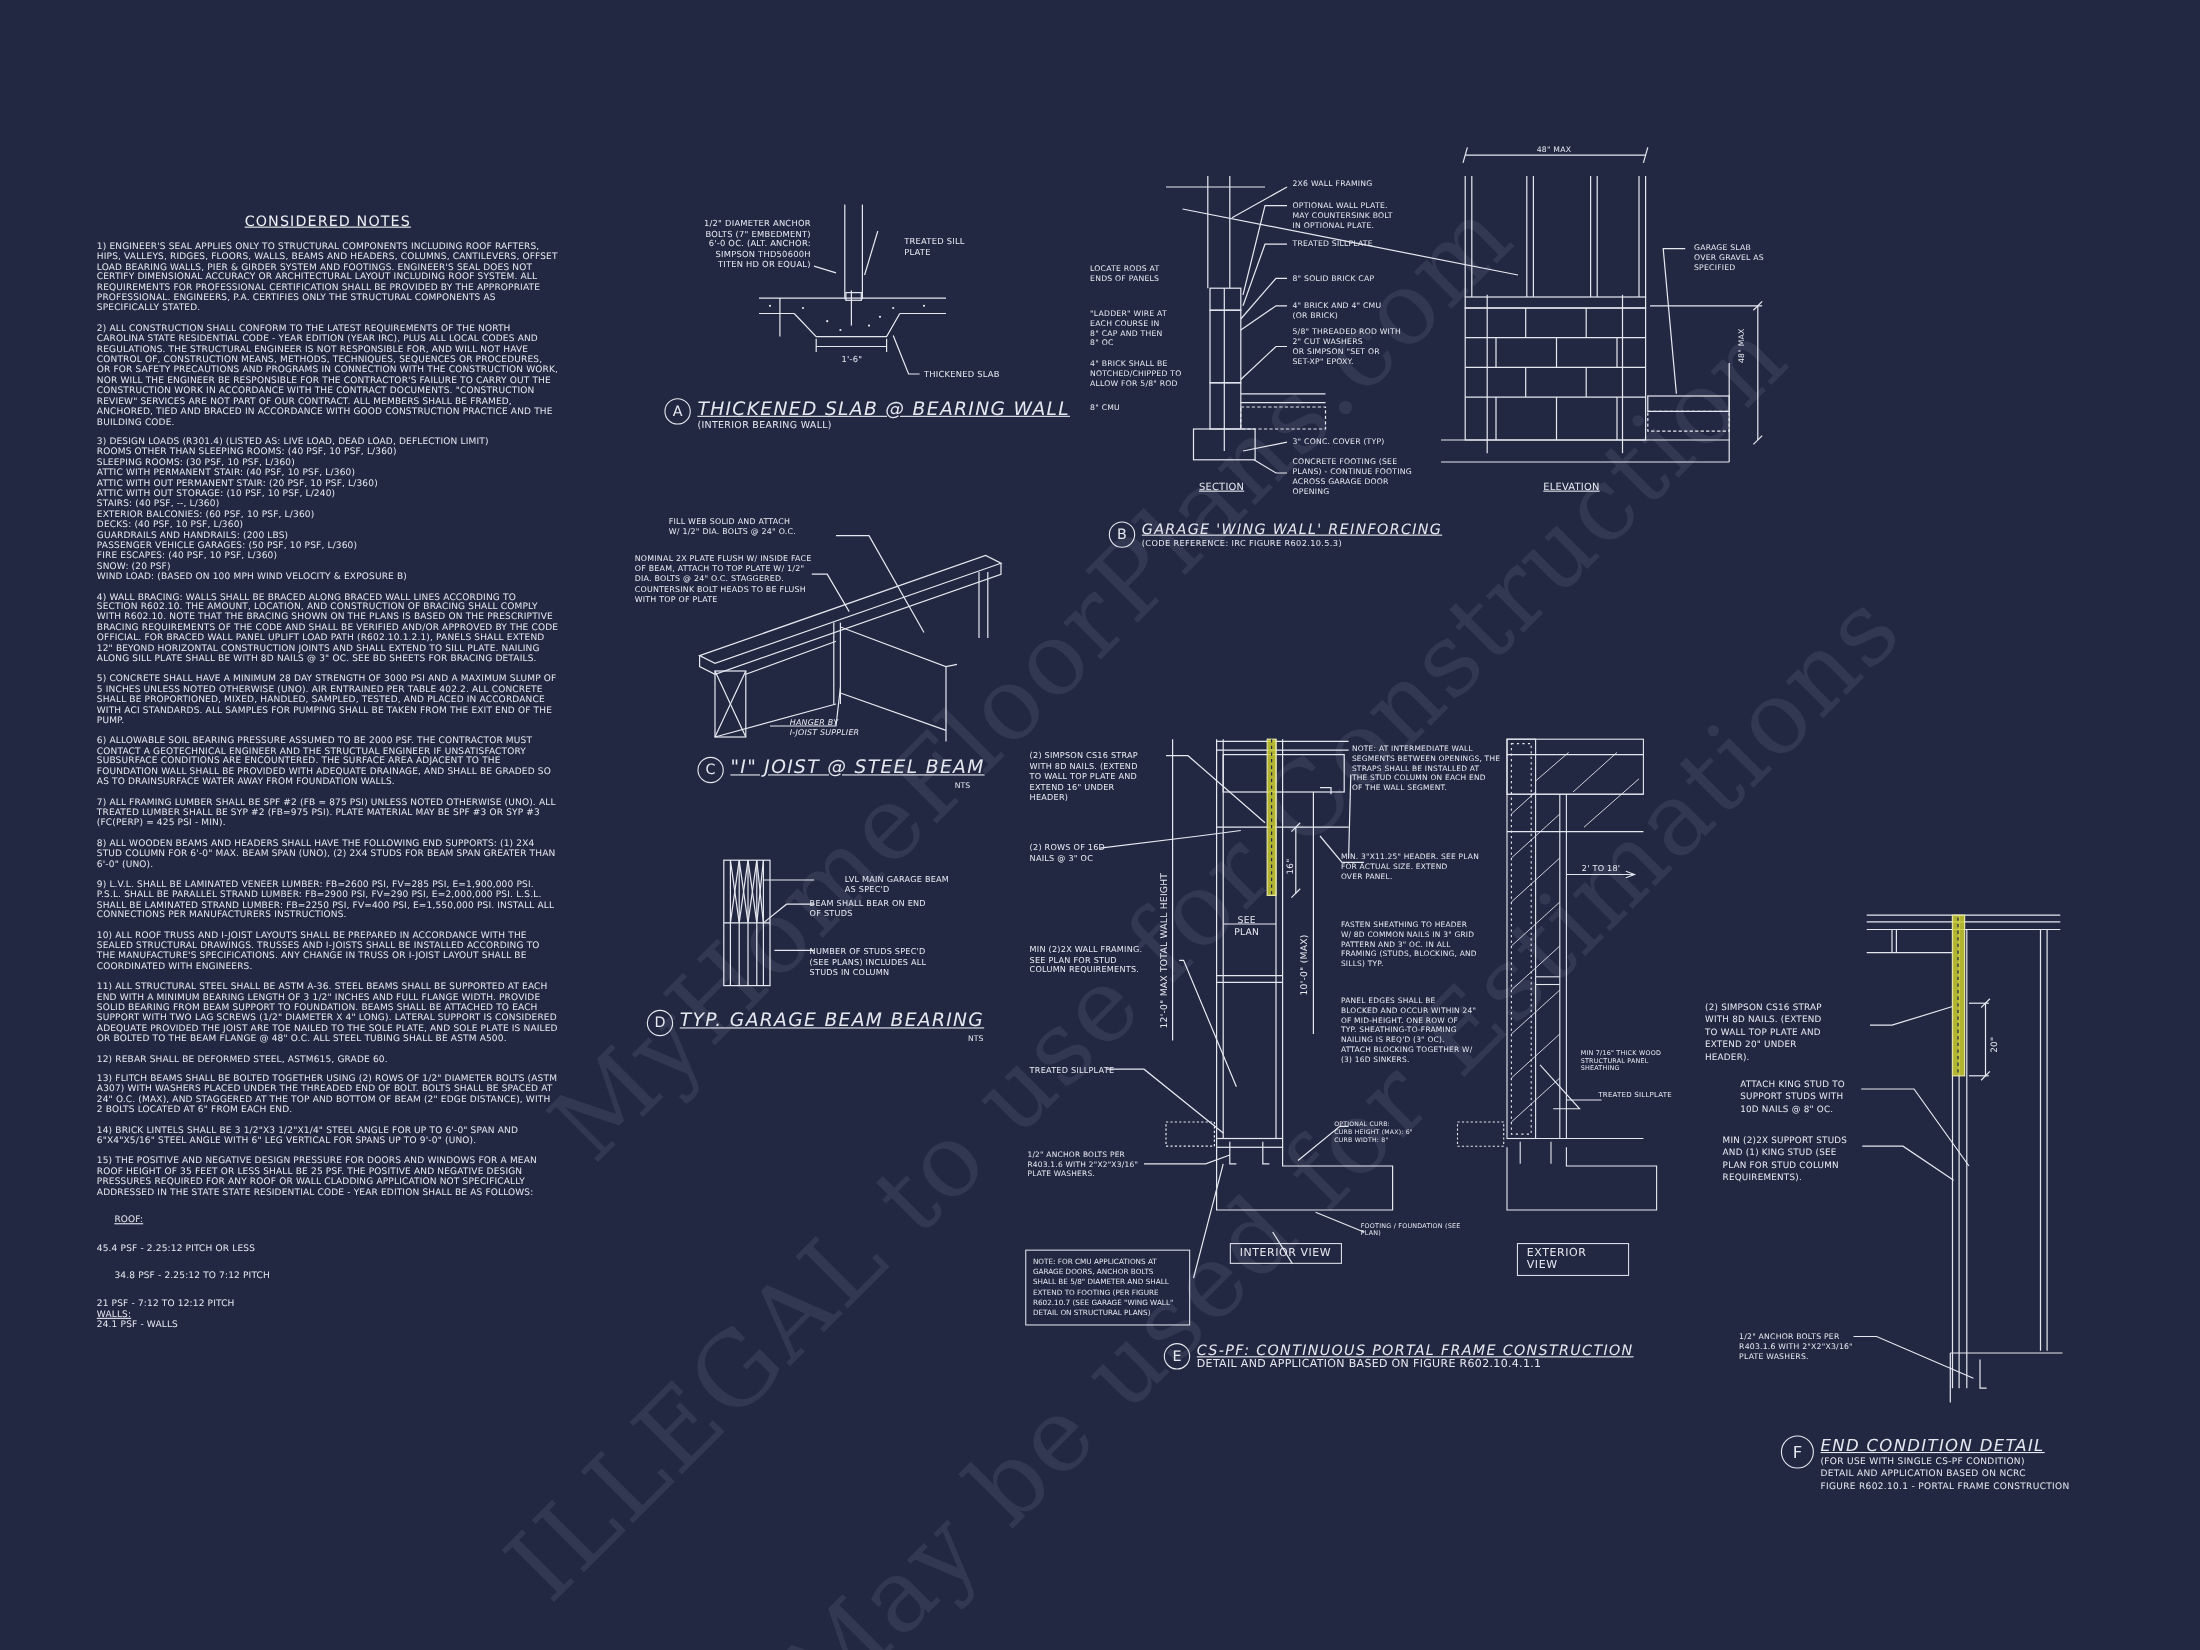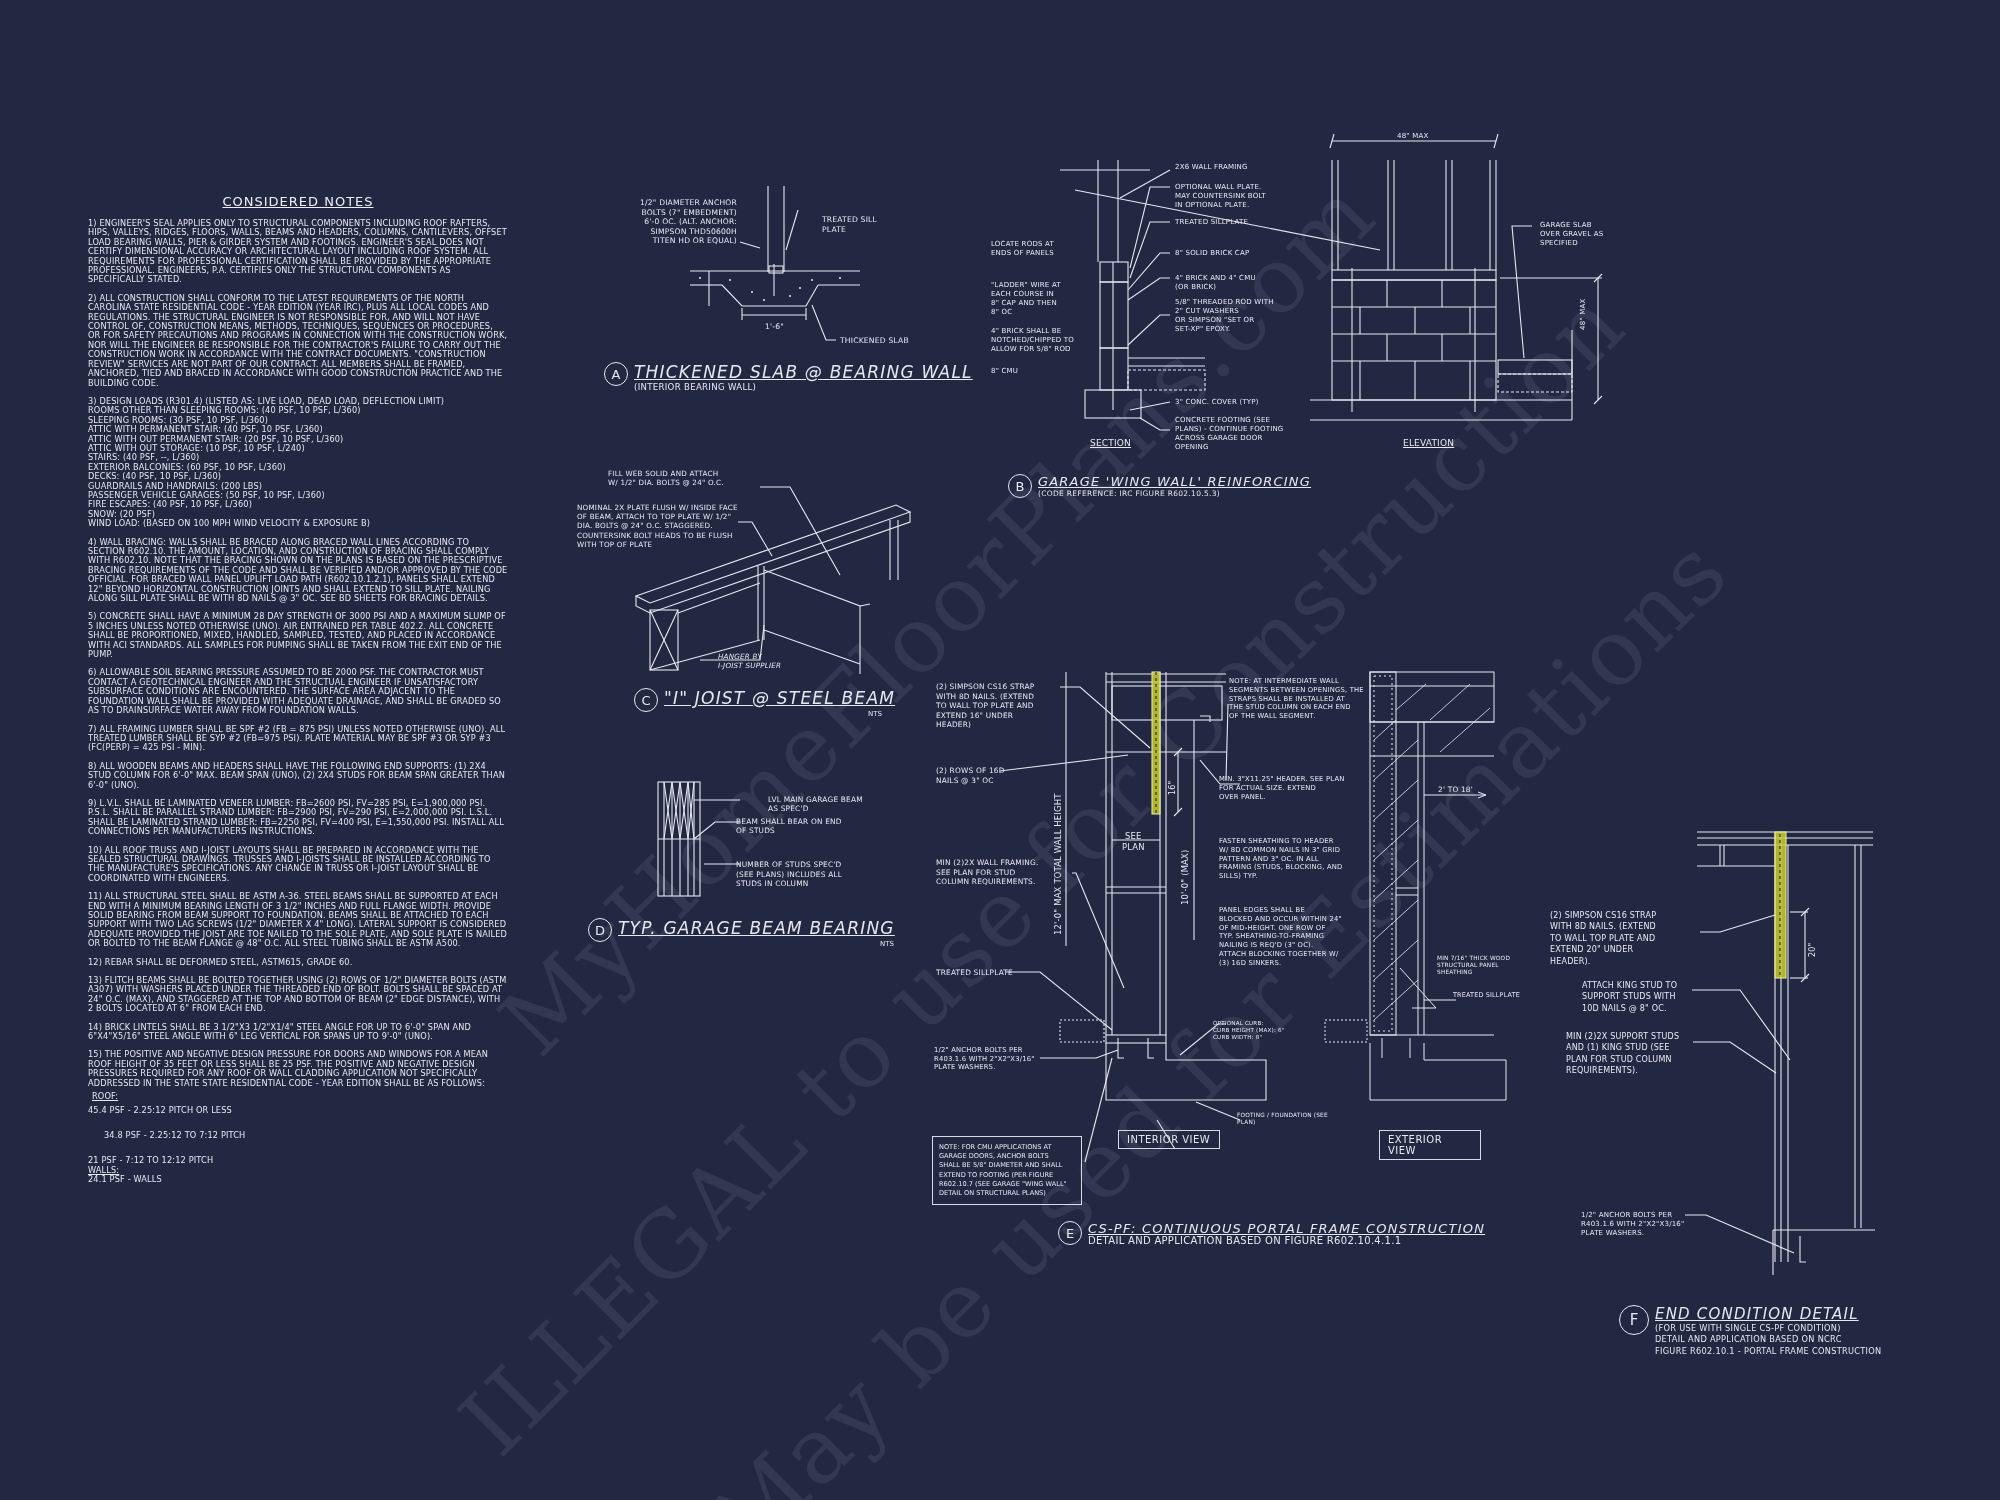--- a/index.html
+++ b/index.html
@@ -286,21 +286,21 @@
     <div class="note">6) ALLOWABLE SOIL BEARING PRESSURE ASSUMED TO BE 2000 PSF. THE CONTRACTOR MUST CONTACT A GEOTECHNICAL ENGINEER AND THE STRUCTUAL ENGINEER IF UNSATISFACTORY SUBSURFACE CONDITIONS ARE ENCOUNTERED. THE SURFACE AREA ADJACENT TO THE FOUNDATION WALL SHALL BE PROVIDED WITH ADEQUATE DRAINAGE, AND SHALL BE GRADED SO AS TO DRAINSURFACE WATER AWAY FROM FOUNDATION WALLS.</div>
     <div class="note">7) ALL FRAMING LUMBER SHALL BE SPF #2 (Fb = 875 PSI) UNLESS NOTED OTHERWISE (UNO). ALL TREATED LUMBER SHALL BE SYP #2 (Fb=975 PSI). PLATE MATERIAL MAY BE SPF #3 OR SYP #3 (Fc(perp) = 425 PSI - MIN).</div>
     <div class="note">8) ALL WOODEN BEAMS AND HEADERS SHALL HAVE THE FOLLOWING END SUPPORTS: (1) 2x4 STUD COLUMN FOR 6'-0" MAX. BEAM SPAN (UNO), (2) 2X4 STUDS FOR BEAM SPAN GREATER THAN 6'-0" (UNO).</div>
     <div class="note">9) L.V.L. SHALL BE LAMINATED VENEER LUMBER: Fb=2600 PSI, Fv=285 PSI, E=1,900,000 PSI. P.S.L. SHALL BE PARALLEL STRAND LUMBER: Fb=2900 PSI, Fv=290 PSI, E=2,000,000 PSI. L.S.L. SHALL BE LAMINATED STRAND LUMBER: Fb=2250 PSI, Fv=400 PSI, E=1,550,000 PSI. INSTALL ALL CONNECTIONS PER MANUFACTURERS INSTRUCTIONS.</div>
     <div class="note">10) ALL ROOF TRUSS AND I-JOIST LAYOUTS SHALL BE PREPARED IN ACCORDANCE WITH THE SEALED STRUCTURAL DRAWINGS. TRUSSES AND I-JOISTS SHALL BE INSTALLED ACCORDING TO THE MANUFACTURE'S SPECIFICATIONS. ANY CHANGE IN TRUSS OR I-JOIST LAYOUT SHALL BE COORDINATED WITH  ENGINEERS.</div>
     <div class="note">11) ALL STRUCTURAL STEEL SHALL BE ASTM A-36. STEEL BEAMS SHALL BE SUPPORTED AT EACH END WITH A MINIMUM BEARING LENGTH OF 3 1/2" INCHES AND FULL FLANGE WIDTH. PROVIDE SOLID BEARING FROM BEAM SUPPORT TO FOUNDATION.  BEAMS SHALL BE ATTACHED TO EACH SUPPORT WITH TWO LAG SCREWS (1/2" DIAMETER x 4" LONG). LATERAL SUPPORT IS CONSIDERED ADEQUATE PROVIDED THE JOIST ARE TOE NAILED TO THE SOLE PLATE, AND SOLE PLATE IS NAILED OR BOLTED TO THE BEAM FLANGE @ 48" O.C. ALL STEEL TUBING SHALL BE ASTM A500.</div>
     <div class="note">12) REBAR SHALL BE DEFORMED STEEL, ASTM615, GRADE 60.</div>
     <div class="note">13) FLITCH BEAMS SHALL BE BOLTED TOGETHER USING (2) ROWS OF 1/2" DIAMETER BOLTS (ASTM A307) WITH WASHERS PLACED UNDER THE THREADED END OF BOLT. BOLTS SHALL BE SPACED AT 24" O.C. (MAX), AND STAGGERED AT THE TOP AND BOTTOM OF BEAM (2" EDGE DISTANCE), WITH 2 BOLTS LOCATED AT 6" FROM EACH END.</div>
     <div class="note">14) BRICK LINTELS SHALL BE 3 1/2"x3 1/2"x1/4" STEEL ANGLE FOR UP TO 6'-0" SPAN AND 6"x4"x5/16" STEEL ANGLE WITH 6" LEG VERTICAL FOR SPANS UP TO 9'-0" (UNO).</div>
     <div class="note" style="margin-bottom:0">15) THE POSITIVE AND NEGATIVE DESIGN PRESSURE FOR DOORS AND WINDOWS FOR A MEAN ROOF HEIGHT OF 35 FEET OR LESS SHALL BE 25 PSF. THE POSITIVE AND NEGATIVE DESIGN PRESSURES REQUIRED FOR ANY ROOF OR WALL CLADDING APPLICATION NOT SPECIFICALLY ADDRESSED IN THE STATE STATE RESIDENTIAL CODE - YEAR EDITION SHALL BE AS FOLLOWS:</div>
-    <div class="note uline" style="margin:4px">ROOF:</div>
+    <div class="note uline" style="margin:16px">ROOF:</div>
     <div class="note" style="margin:0">45.4 PSF - 2.25:12 PITCH OR LESS</div>
     <div class="note" style="margin:16px">34.8 PSF - 2.25:12 TO 7:12 PITCH</div>
     <div class="note" style="margin:0">21 PSF - 7:12 TO 12:12 PITCH</div>
     <div class="note uline" style="margin:0">WALLS:</div>
     <div class="note" style="margin:0">24.1 PSF - WALLS</div>
   </div>
 
   <div class="txt" style="left:640px;top:198px;text-align:right;font-size:7.6px;line-height:9.6px;">1/2" DIAMETER ANCHOR
 BOLTS (7" EMBEDMENT)
 6'-0 OC. (ALT. ANCHOR:

